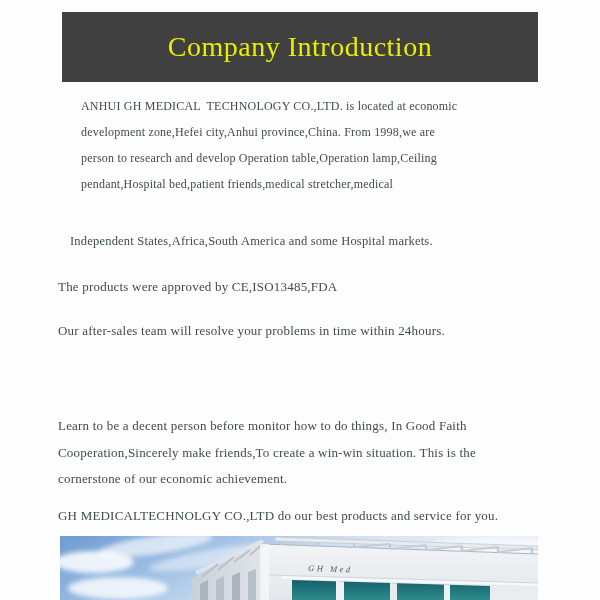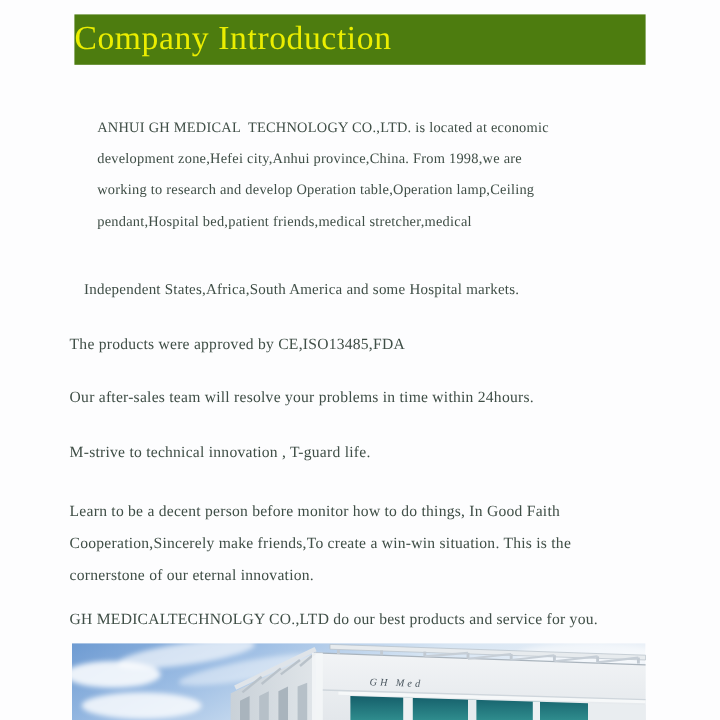--- a/index.html
+++ b/index.html
@@ -2,22 +2,22 @@
 <html><head>
 <meta charset="utf-8">
 <style>
   html,body { margin:0; padding:0; background:#ffffff; }
   .page {
     position:relative; width:600px; height:600px; margin:0 auto;
     background:#fdfdfe; overflow:hidden;
     font-family:"Liberation Serif", serif; color:#3f4e46;
   }
   .banner {
-    position:absolute; left:62px; top:12px; width:476px; height:42px;
-    background:#4d7c0f; display:flex; align-items:center; 
+    position:absolute; left:62px; top:12px; width:476px; height:70px;
+    background:#404040; display:flex; align-items:center; justify-content:center;
   }
   .banner-title { font-size:28px; color:#ebee00; letter-spacing:0.5px; }
   .line { white-space:pre; }
   .p-intro   { position:absolute; left:81px; top:93px;  font-size:12px; line-height:26px; letter-spacing:0.2px; }
   .p-markets { position:absolute; left:70px; top:230px; font-size:12.5px; line-height:23px; letter-spacing:0.2px; }
   .single    { position:absolute; font-size:13px; white-space:pre; letter-spacing:0.2px; }
   .l-approval   { left:58px; top:279px; }
   .l-aftersales { left:58px; top:323px; }
   .l-motto      { left:58px; top:369px; }
   .p-values  { position:absolute; left:58px; top:413px; font-size:13px; line-height:26.5px; letter-spacing:0.2px; }
@@ -30,38 +30,37 @@
 
 <div class="page">
 
   <div class="banner">
     <span class="banner-title">Company Introduction</span>
   </div>
 
   <div class="p-intro">
     <div class="line">ANHUI GH MEDICAL  TECHNOLOGY CO.,LTD. is located at economic</div>
     <div class="line">development zone,Hefei city,Anhui province,China. From 1998,we are</div>
-    <div class="line">working to research and develop Operation table,Operation lamp,Ceiling</div>
+    <div class="line">person to research and develop Operation table,Operation lamp,Ceiling</div>
     <div class="line">pendant,Hospital bed,patient friends,medical stretcher,medical</div>
   </div>
 
   <div class="p-markets">
     <div class="line">Independent States,Africa,South America and some Hospital markets.</div>
   </div>
 
   <div class="single l-approval">The products were approved by CE,ISO13485,FDA</div>
 
   <div class="single l-aftersales">Our after-sales team will resolve your problems in time within 24hours.</div>
 
-  <div class="single l-motto">M-strive to technical innovation , T-guard life.</div>
 
   <div class="p-values">
     <div class="line">Learn to be a decent person before monitor how to do things, In Good Faith</div>
     <div class="line">Cooperation,Sincerely make friends,To create a win-win situation. This is the</div>
-    <div class="line">cornerstone of our eternal innovation.</div>
+    <div class="line">cornerstone of our economic achievement.</div>
   </div>
 
   <div class="single l-closing">GH MEDICALTECHNOLGY CO.,LTD do our best products and service for you.</div>
 
   <div class="photo">
     <svg width="478" height="64" viewBox="0 0 478 64" xmlns="http://www.w3.org/2000/svg">
       <defs>
         <linearGradient id="skyGrad" x1="0" y1="0" x2="1" y2="0.25">
           <stop offset="0" stop-color="#6e9bd2"></stop>
           <stop offset="0.3" stop-color="#9cbde4"></stop>

